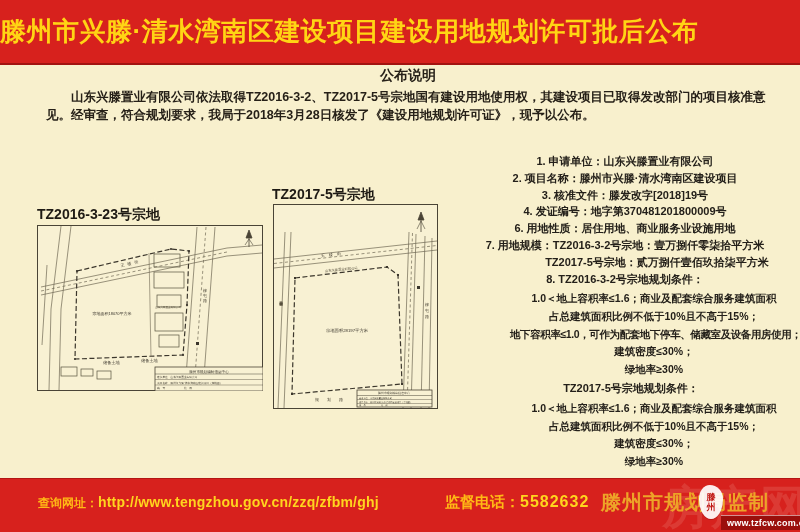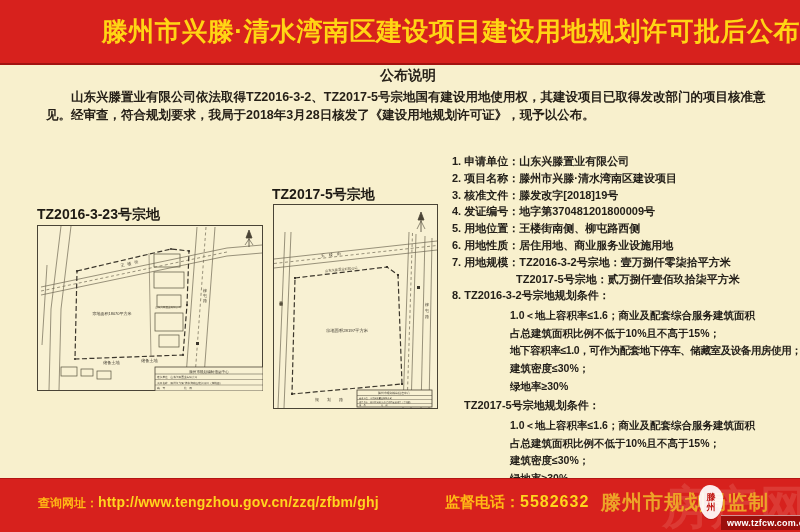--- a/index.html
+++ b/index.html
@@ -6,21 +6,21 @@
   .page{
     position:relative;width:800px;height:532px;margin:0 auto;
     background:#f8f0cd;overflow:hidden;
     font-family:"Liberation Sans","DejaVu Sans",sans-serif;
     color:#25211a;
   }
   
   .banner-top{
     position:absolute;left:0;top:0;width:800px;height:63px;
     background:#d7211d;border-bottom:2px solid #a21310;
-    display:flex;align-items:center;justify-content:flex-end;
+    display:flex;align-items:center;justify-content:flex-start;
   }
   .banner-top .t{
     font-size:26px;font-weight:800;color:#ffd514;
     letter-spacing:0.5px;white-space:nowrap;
   }
   
   .notice-heading{
     position:absolute;left:8px;top:67px;width:800px;text-align:center;
     font-size:14px;font-weight:800;color:#262018;
   }
@@ -32,21 +32,21 @@
   
   .map-label{position:absolute;font-size:14px;font-weight:800;color:#1e1a14;white-space:nowrap;}
   .map-label.l{left:37px;top:206px;}
   .map-label.r{left:272px;top:186px;}
   .map-svg{position:absolute;}
   .map-svg.l{left:37px;top:225px;}
   .map-svg.r{left:273px;top:204px;}
   
   .details{
     position:absolute;left:452px;top:153px;width:346px;
-    font-size:11px;font-weight:700;color:#24201a;
+    font-size:11px;font-weight:700;color:#24201a;text-align:center;
   }
   .d-line{line-height:16.8px;white-space:nowrap;}
   .d-indent{padding-left:64px;}
   .d-sub{padding-left:12px;}
   .cond-block{padding-left:58px;margin:3px 0 2px 0;}
   .c-line{line-height:17.6px;white-space:nowrap;font-size:10.5px;}
   .c-tight{letter-spacing:-0.4px;}
   
   .banner-bottom{
     position:absolute;left:0;top:478px;width:800px;height:54px;
@@ -204,21 +204,20 @@
       <text x="86" y="198.6" font-size="2.2" fill="#3a352c">项目名称　滕州市兴滕·清水湾南区建设项目（宗地图）</text>
       <text x="86" y="202.4" font-size="2.2" fill="#3a352c">编　号　　　　　　　比　例</text>
     </g>
   </svg>
 
   <div class="details">
     <div class="d-line">1. 申请单位：山东兴滕置业有限公司</div>
     <div class="d-line">2. 项目名称：滕州市兴滕·清水湾南区建设项目</div>
     <div class="d-line">3. 核准文件：滕发改字[2018]19号</div>
     <div class="d-line">4. 发证编号：地字第370481201800009号</div>
-    <div class="d-line">5. 用地位置：王楼街南侧、柳屯路西侧</div>
     <div class="d-line">6. 用地性质：居住用地、商业服务业设施用地</div>
     <div class="d-line">7. 用地规模：TZ2016-3-2号宗地：壹万捌仟零柒拾平方米</div>
     <div class="d-line d-indent">TZ2017-5号宗地：贰万捌仟壹佰玖拾柒平方米</div>
     <div class="d-line">8. TZ2016-3-2号宗地规划条件：</div>
     <div class="cond-block">
       <div class="c-line">1.0＜地上容积率≤1.6；商业及配套综合服务建筑面积</div>
       <div class="c-line">占总建筑面积比例不低于10%且不高于15%；</div>
       <div class="c-line c-tight">地下容积率≤1.0，可作为配套地下停车、储藏室及设备用房使用；</div>
       <div class="c-line">建筑密度≤30%；</div>
       <div class="c-line">绿地率≥30%</div>

